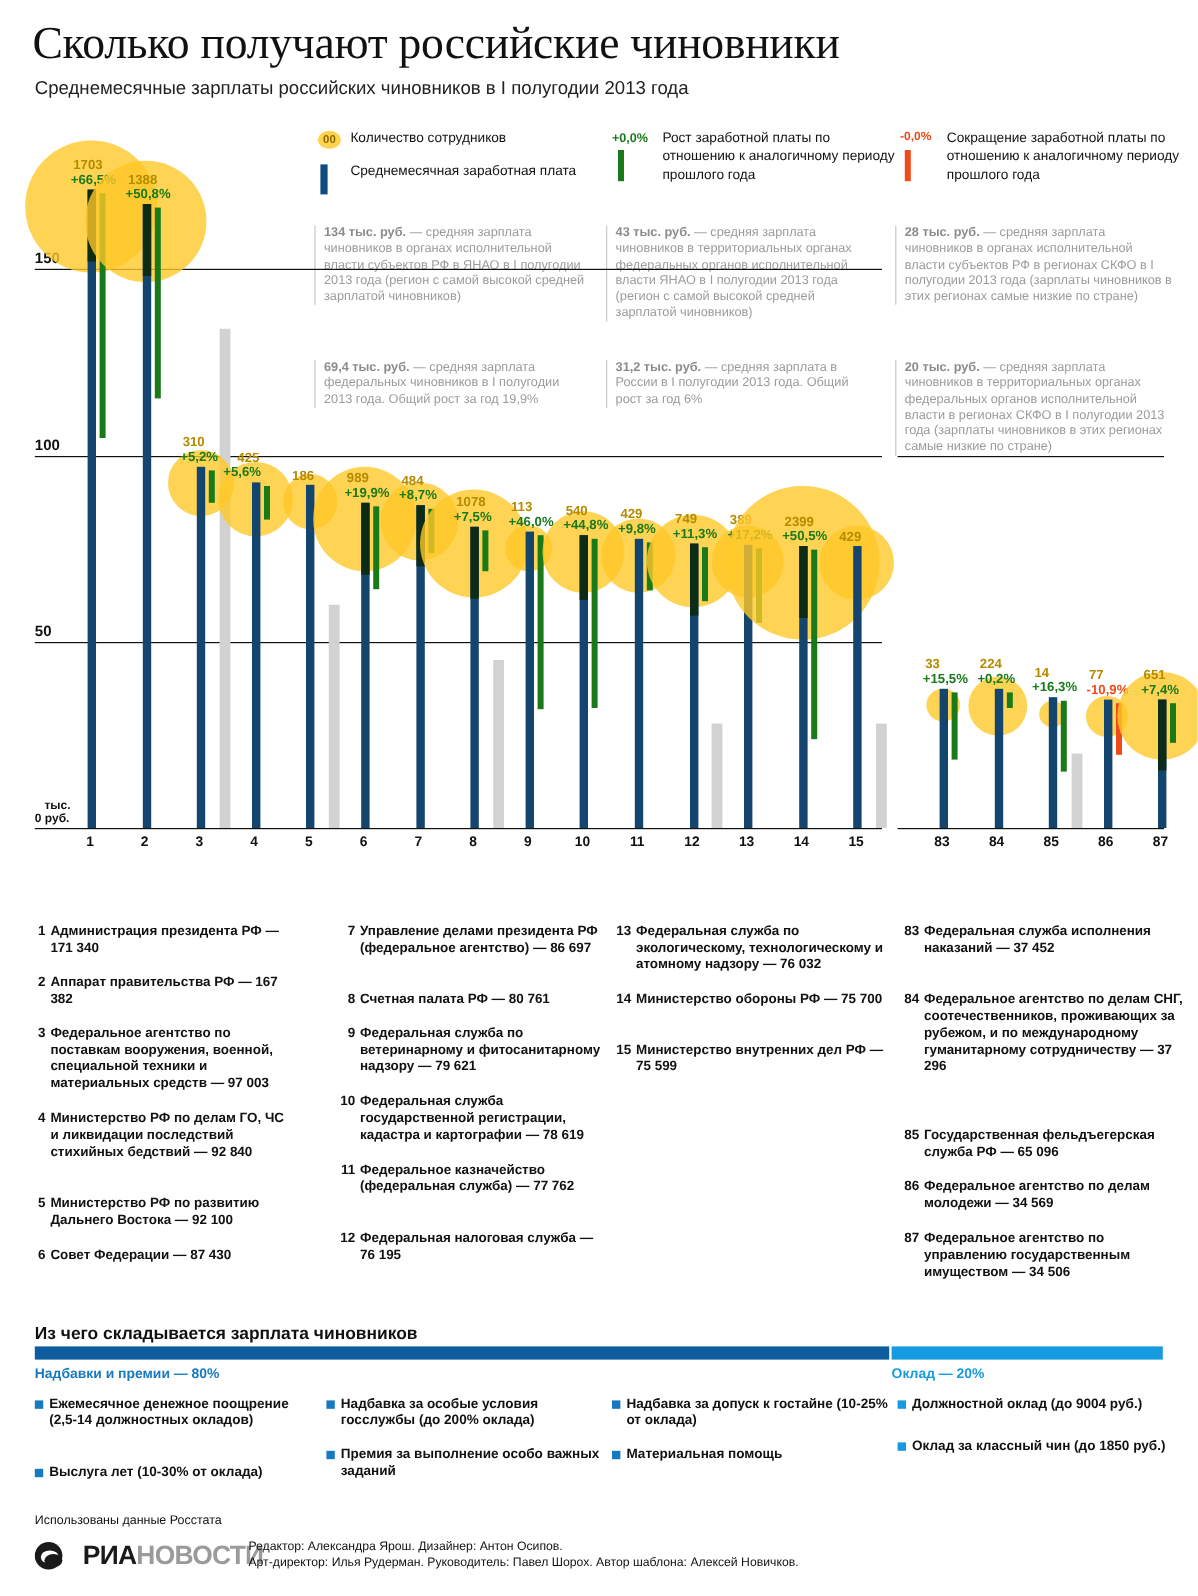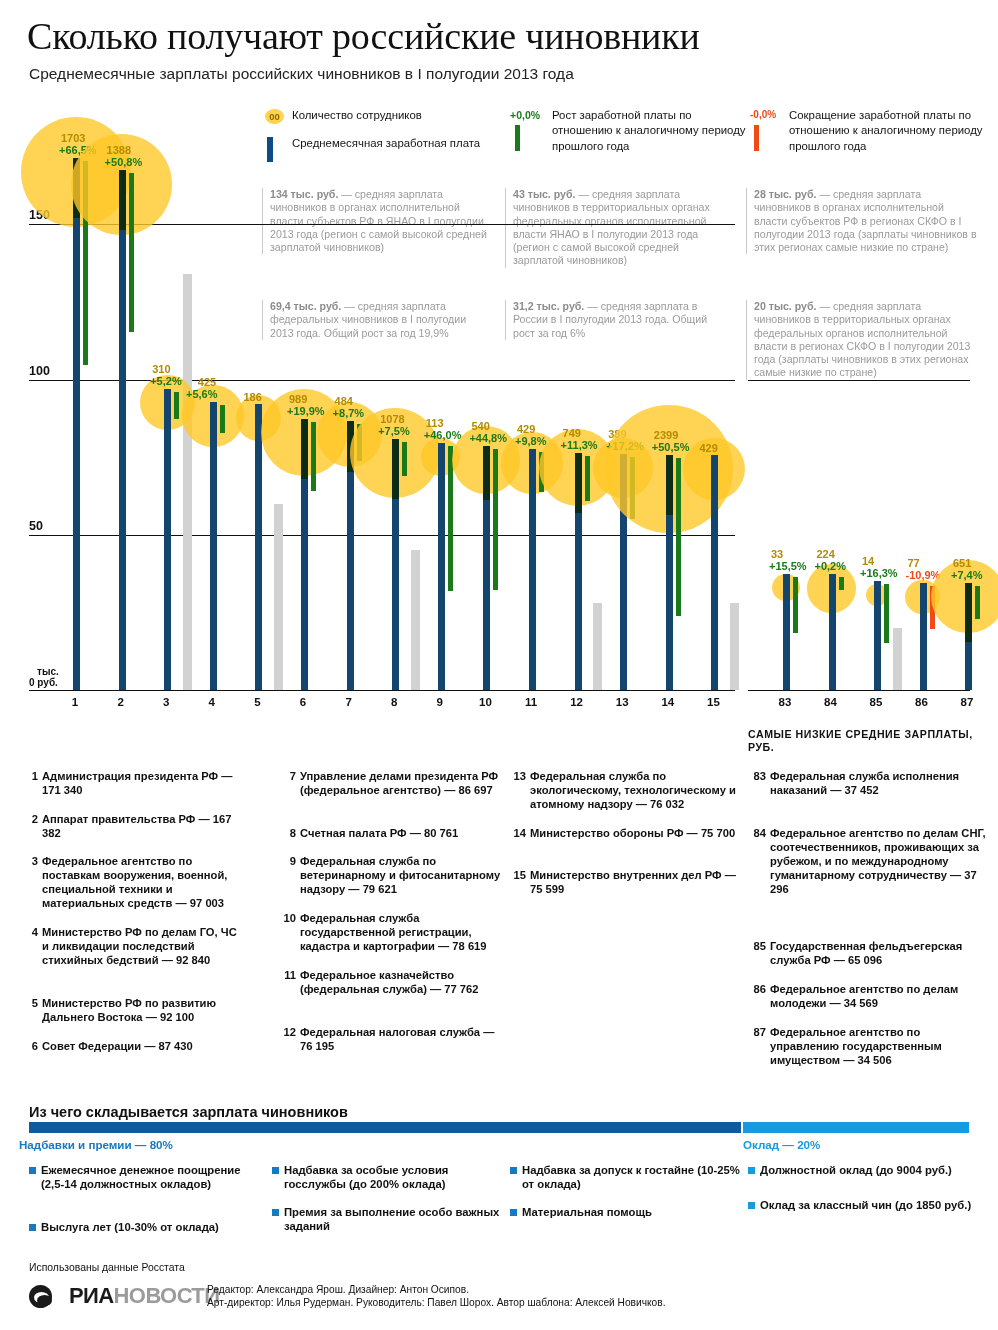--- a/index.html
+++ b/index.html
@@ -74,21 +74,21 @@
     line-height:12.5px;color:#111;
   }
   .li{position:absolute;font-size:11.2px;line-height:14.1px;color:#111;}
   .li .n{position:absolute;left:0;top:0;text-align:right;font-weight:bold;}
   .li .t{display:block;font-weight:bold;}
 
   
   .comp-title{position:absolute;left:29px;top:1104px;font-size:14.5px;font-weight:bold;color:#111;}
   .comp-bar-a{position:absolute;left:29px;top:1122px;width:712px;height:11px;background:#0e5c9e;}
   .comp-bar-b{position:absolute;left:743px;top:1122px;width:226px;height:11px;background:#169ae0;}
-  .comp-lab-a{position:absolute;left:19px;top:1138px;font-size:11.6px;font-weight:bold;color:#1779bf;}
+  .comp-lab-a{position:absolute;left:29px;top:1138px;font-size:11.6px;font-weight:bold;color:#1779bf;}
   .comp-lab-b{position:absolute;left:743px;top:1138px;font-size:11.6px;font-weight:bold;color:#169ae0;}
   .bullet{position:absolute;font-size:11.3px;line-height:14.2px;color:#111;font-weight:bold;padding-left:12px;}
   .bullet:before{
     content:"";position:absolute;left:0;top:4px;width:7px;height:7px;background:#1779bf;
   }
   .bullet.lt:before{background:#169ae0;}
 
   
   .src{position:absolute;left:29px;top:1262px;font-size:10.4px;color:#111;}
   .logo{position:absolute;left:29px;top:1283px;width:175px;height:26px;}
@@ -302,21 +302,20 @@
       <div class="xtick" style="left:909.5px;top:596px;width:24px;">86</div>
       <div class="bub" style="left:931.4029460925585px;top:460.2874915471039px;width:73.19410781488305px;height:73.19410781488305px;"></div>
       <div class="gbar" style="left:975px;top:485.88454545454545px;height:33.361012987012984px;"></div>
       <div class="bar" style="left:965px;top:482.88454545454545px;height:107.11545454545455px;"></div>
       <div class="bar-dark" style="left:965px;top:482.88454545454545px;height:59.194107814883054px;"></div>
       <div class="lbl-num" style="left:953px;top:456.88454545454545px;">651</div>
       <div class="lbl-pct up" style="left:951px;top:468.88454545454545px;">+7,4%</div>
       <div class="xtick" style="left:955px;top:596px;width:24px;">87</div>
     </div>
 
-  <div class="list-head" style="left:748px;top:728px;width:230px;">САМЫЕ НИЗКИЕ СРЕДНИЕ ЗАРПЛАТЫ, РУБ.</div>
 
   <div id="lists-root">
       <div class="li" style="left:29px;top:769px;width:200px;padding-left:13px;">
         <span class="n" style="width: 9px;">1</span>
         <span class="t">Администрация президента РФ — 171 340</span>
       </div>
       <div class="li" style="left:29px;top:812px;width:200px;padding-left:13px;">
         <span class="n" style="width: 9px;">2</span>
         <span class="t">Аппарат правительства РФ — 167 382</span>
       </div>

